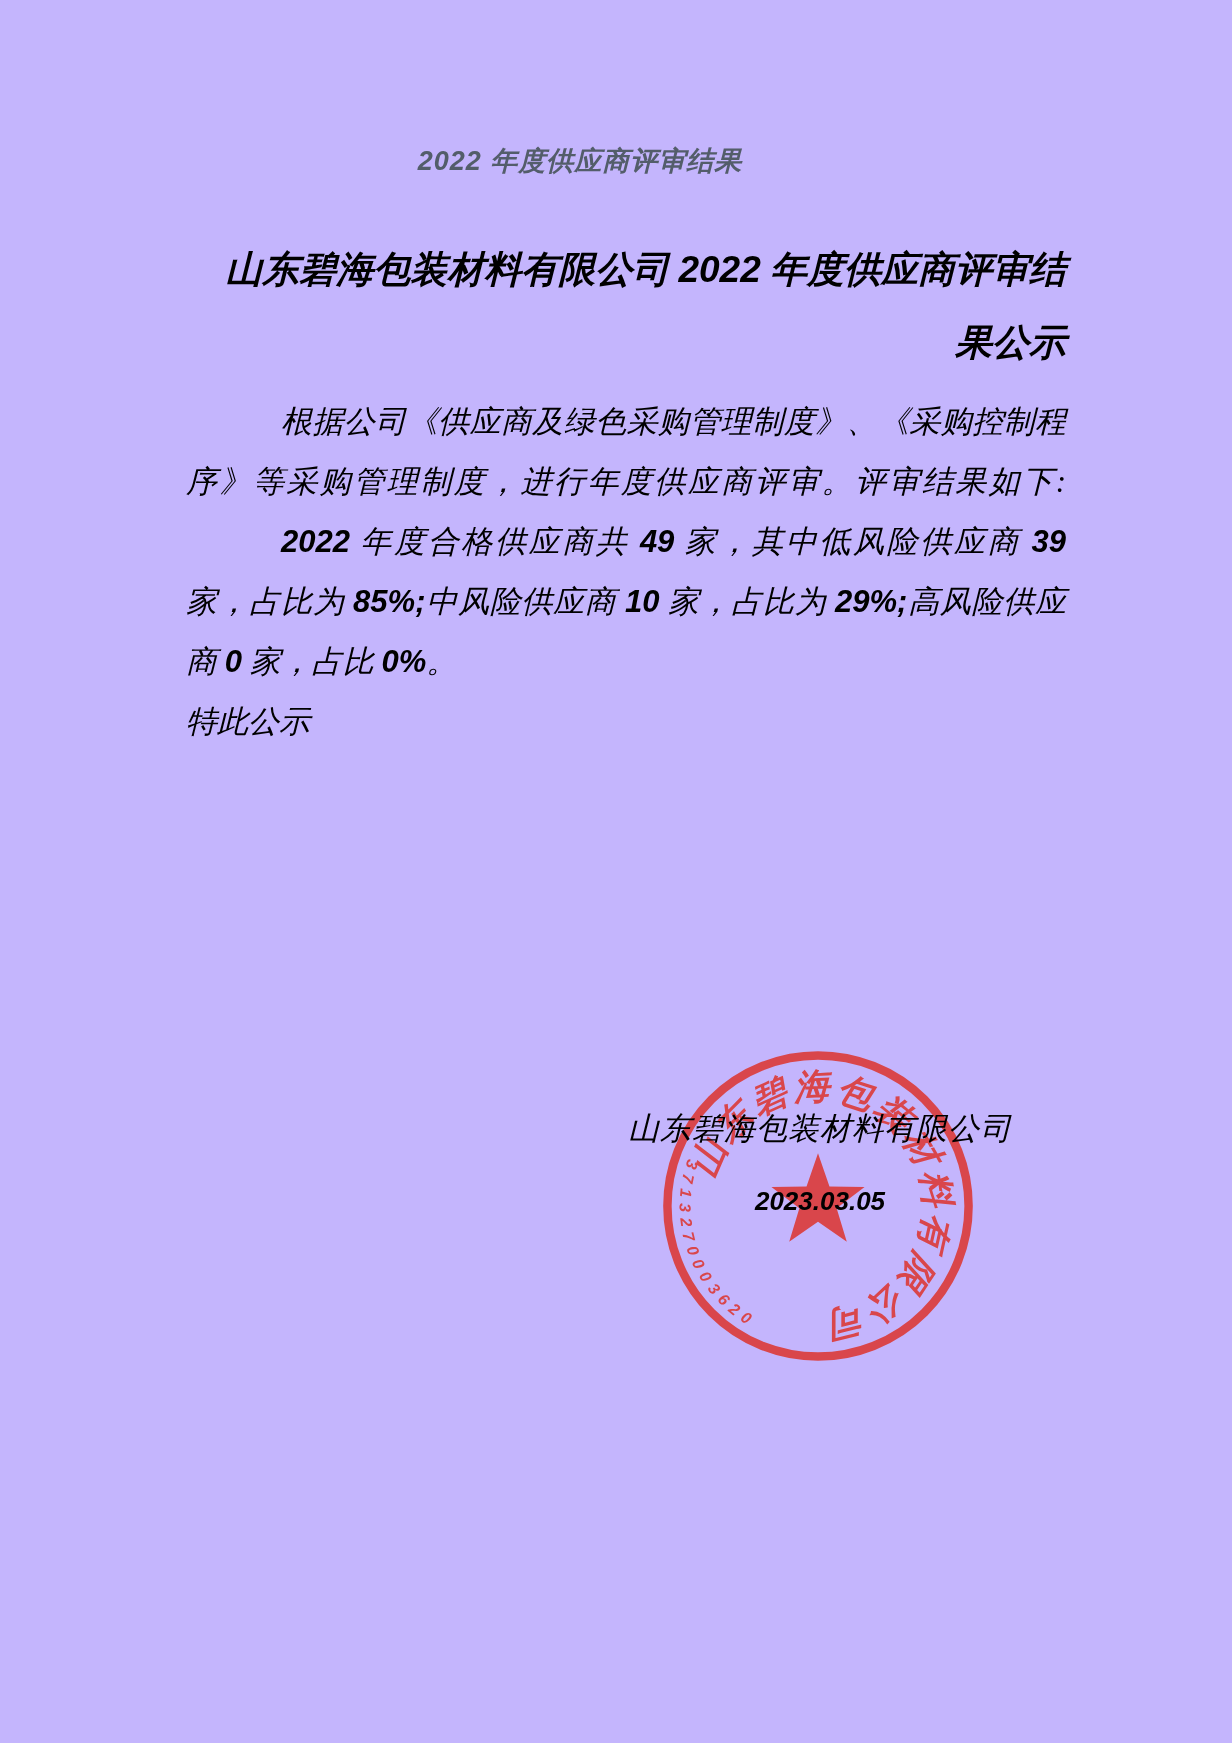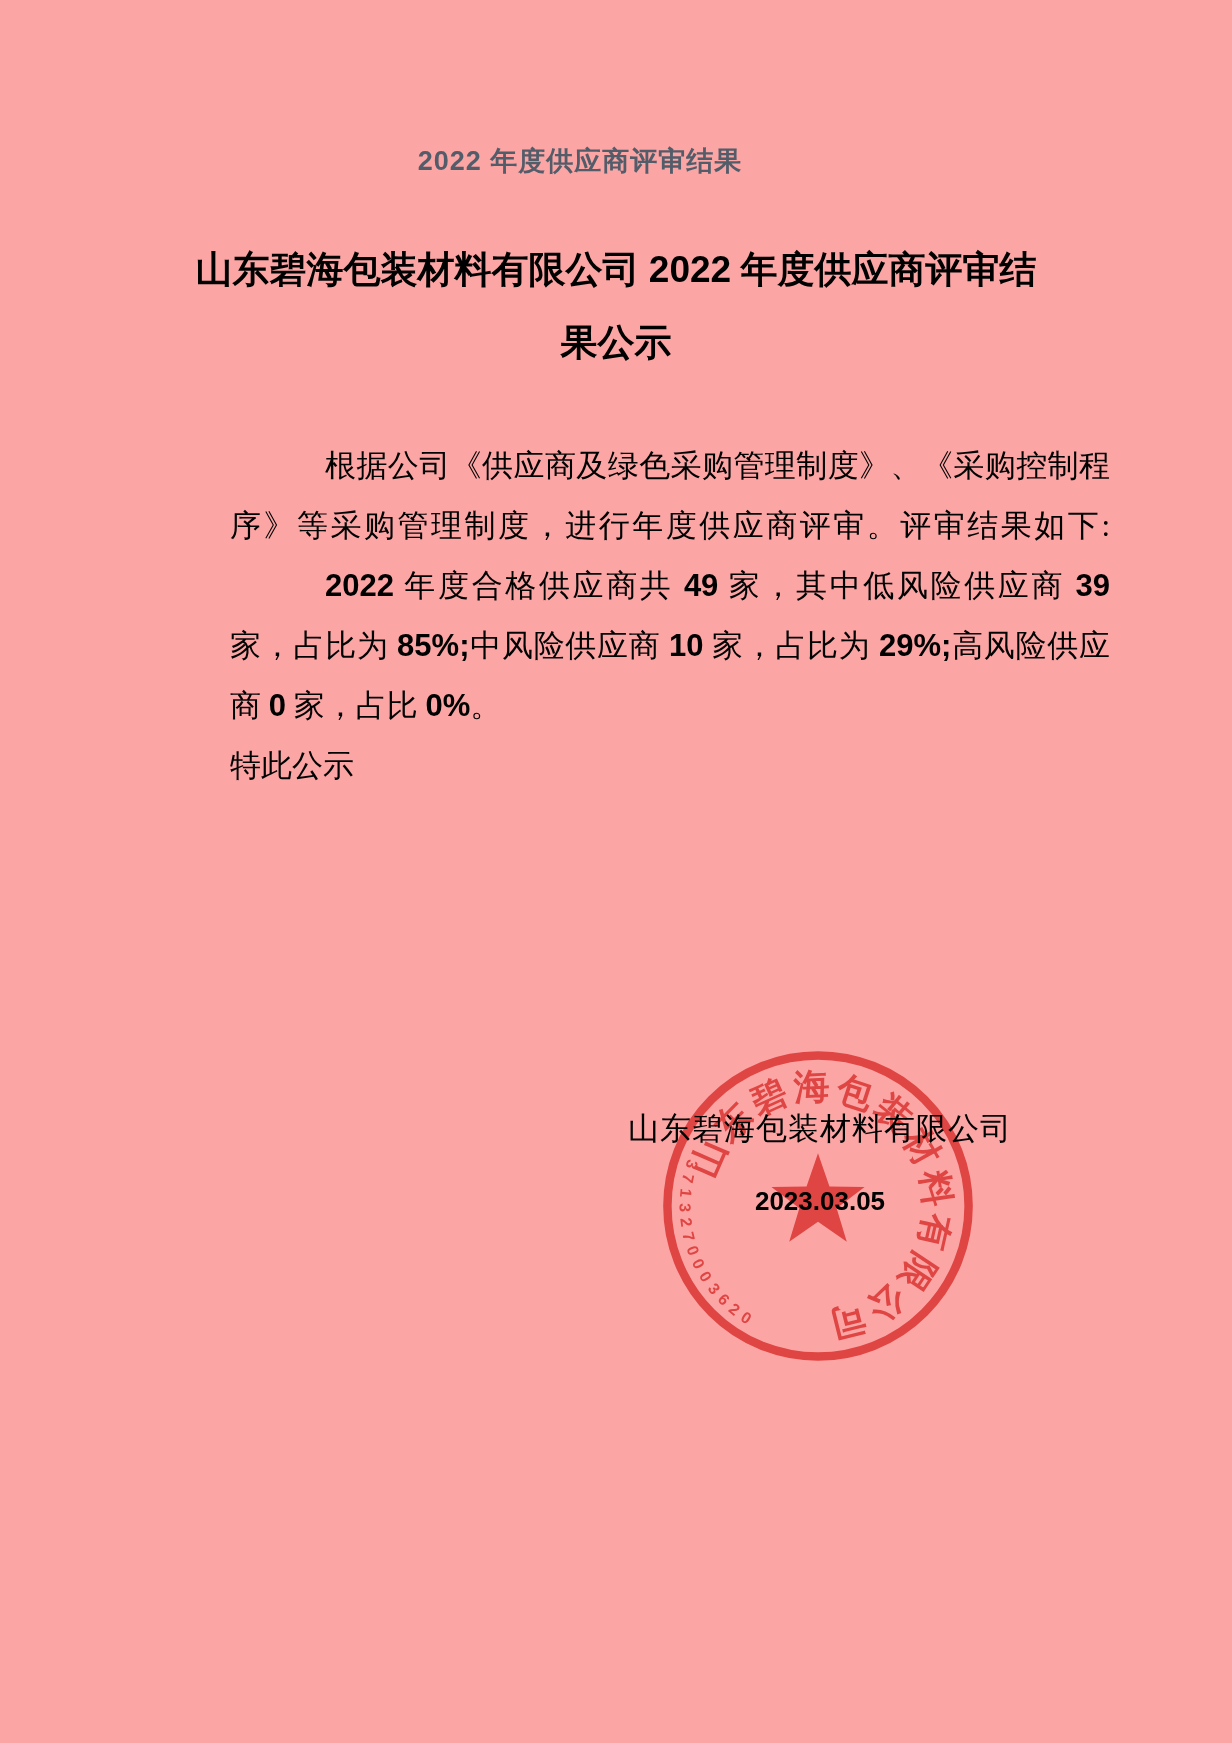--- a/index.html
+++ b/index.html
@@ -1,35 +1,35 @@
 <!DOCTYPE html>
 <html><head>
 <meta charset="utf-8">
 <style>
   html,body { margin:0; padding:0; background:#ffffff; }
   .page {
     position:relative; width:1232px; height:1743px;
-    background:#fca5a5; overflow:hidden;
-    font-family:"Liberation Serif", serif; color:#000;
+    background:#c4b5fd; overflow:hidden;
+    font-family:"Liberation Serif", serif; color:#000;font-style:italic;
   }
   .doc-header {
     position:absolute; top:143px; left:0; width:1160px;
     text-align:center;
     font-family:"Liberation Sans", sans-serif;
     font-weight:700; font-size:27px; color:#535d6a; letter-spacing:1px;
   }
   .doc-title {
     position:absolute; top:233px; left:166px; width:900px; margin:0;
-    text-align:center; font-weight:700; font-size:37px; line-height:73px;
+    text-align:right; font-weight:700; font-size:37px; line-height:73px;
     font-family:"Liberation Serif", serif; color:#000;
   }
   .title-line { display:block; }
   .doc-body {
-    position:absolute; top:436px; left:186px; width:880px;
-    font-size:31px; line-height:60px;margin-left:44px;
+    position:absolute; top:392px; left:186px; width:880px;
+    font-size:31px; line-height:60px;
   }
   .bline { margin:0; }
   .just { text-align:justify; text-align-last:justify; }
   .indent { text-indent:95px; }
   .num { font-family:"Liberation Sans", sans-serif; font-weight:700; }
   .stamp {
     position:absolute; left:658px; top:1046px; width:320px; height:320px;
     opacity:0.9;
   }
   .seal-border { fill:none; stroke:#dc3b38; stroke-width:9px; }

